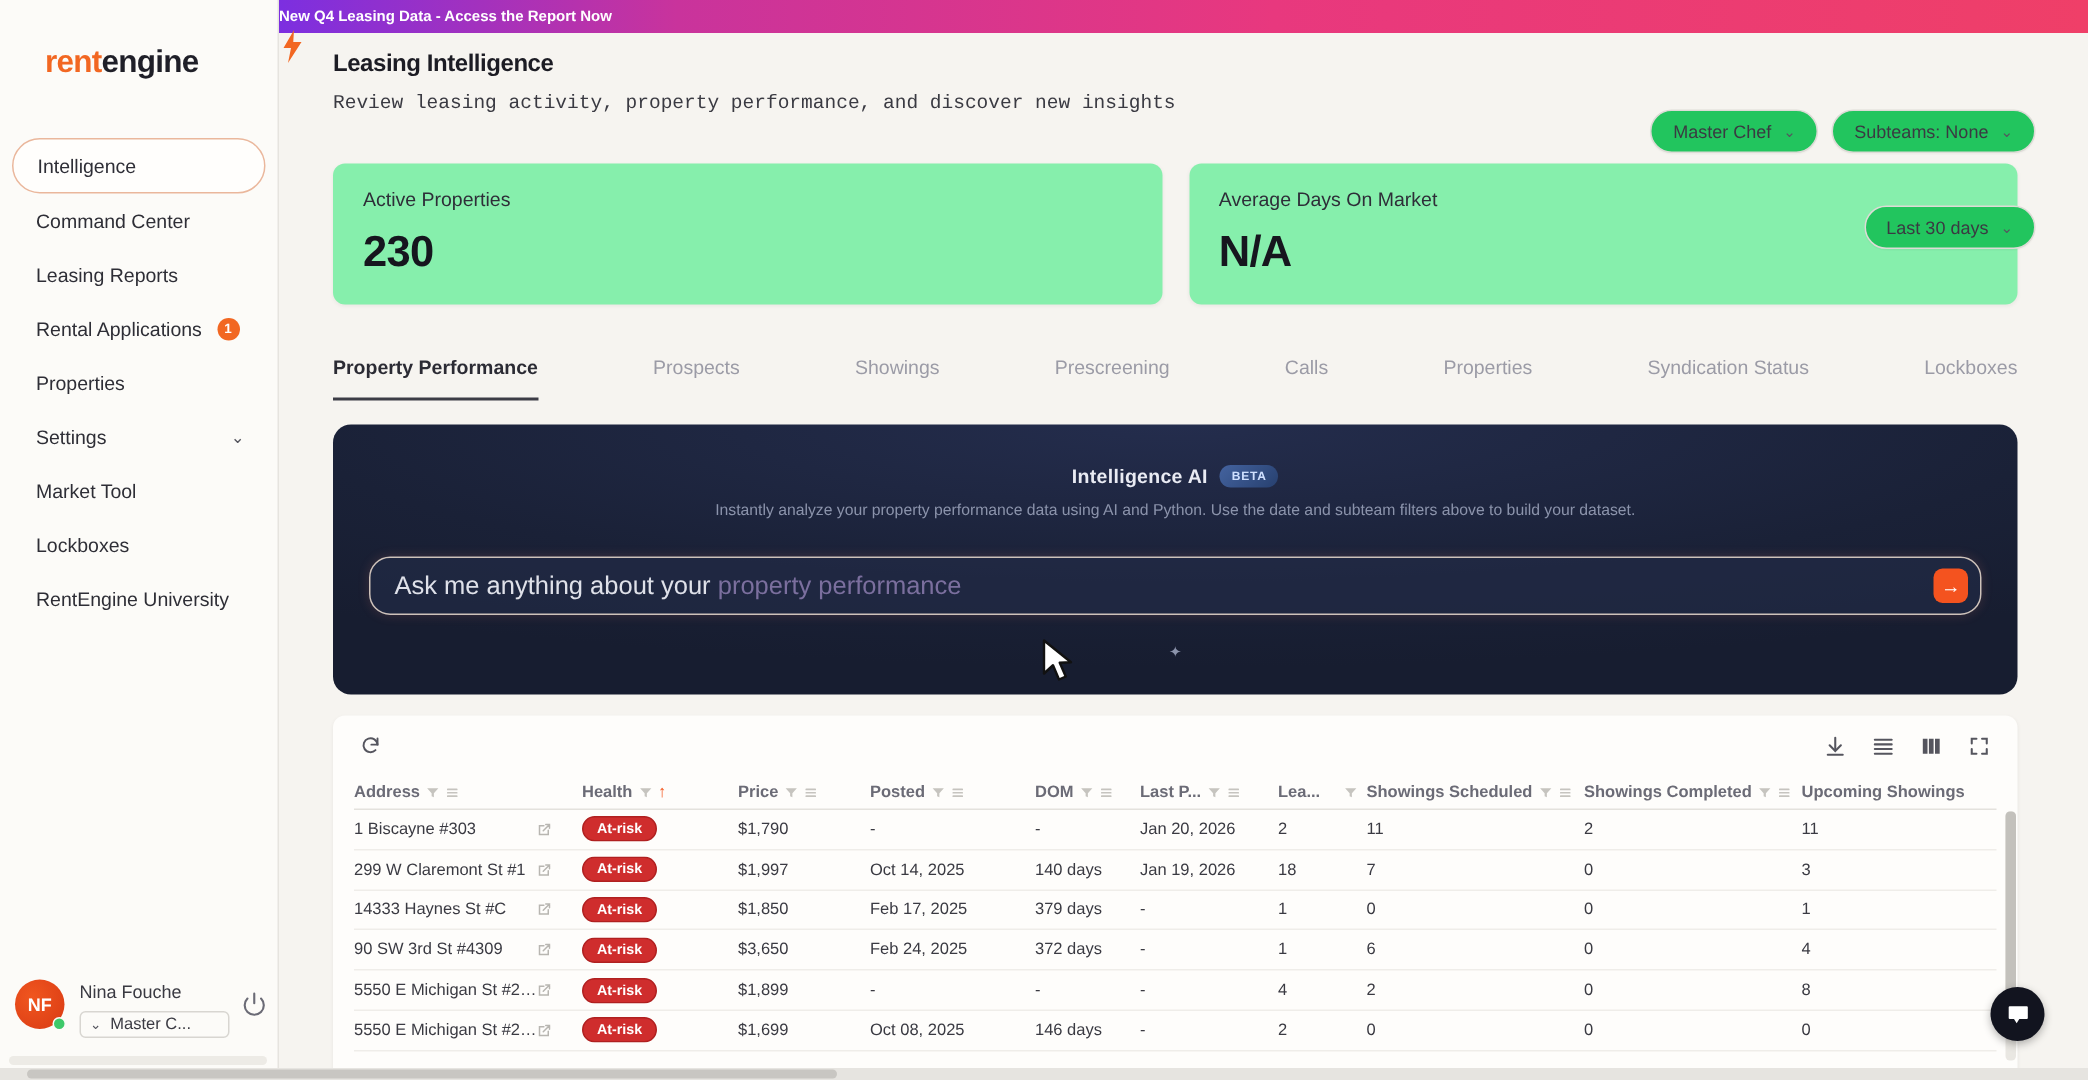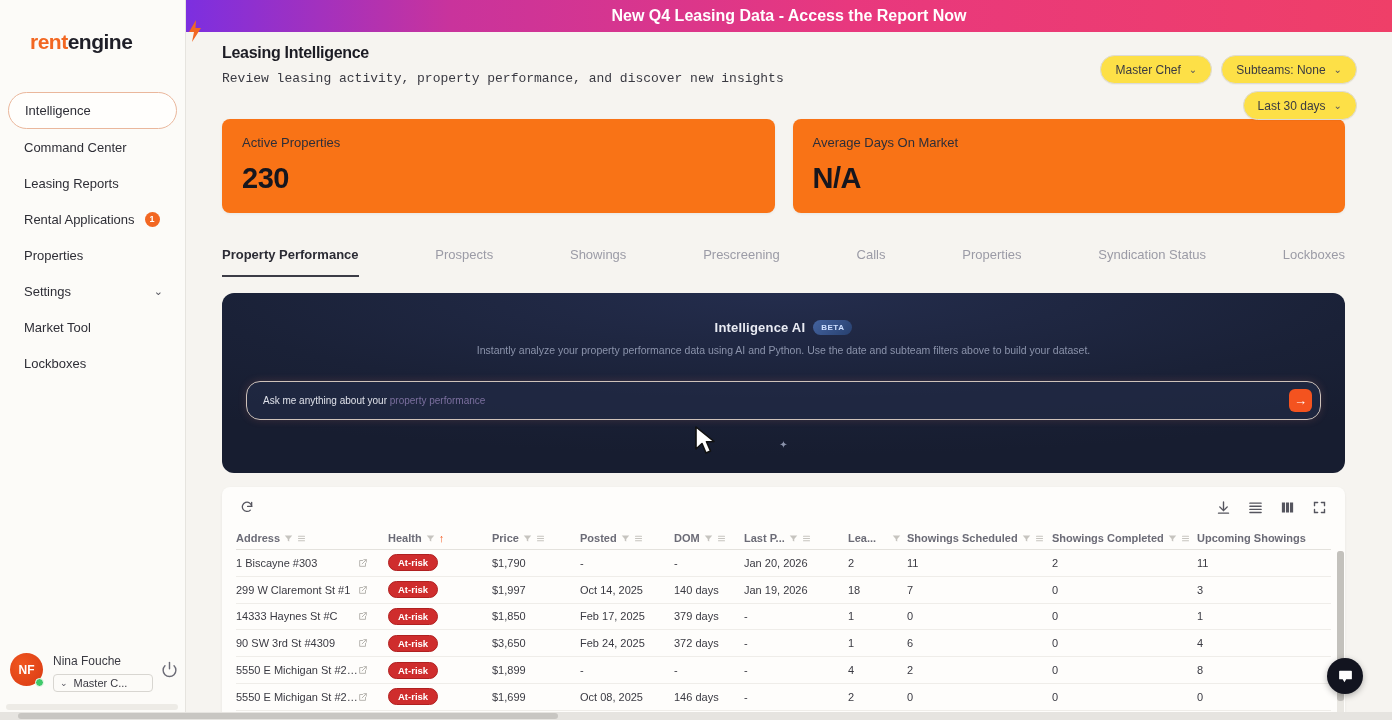--- a/index.html
+++ b/index.html
@@ -22,66 +22,66 @@
   .avatar .status { position:absolute; right:-1px; bottom:-1px; width:9px; height:9px; background:#3ec96a; border:1.5px solid #fcfbf8; border-radius:50%; }
   .user-info { margin-left:10px; flex:1; }
   .user-name { font-size:12px; color:#3a3a42; margin-top:1px; }
   .team-select { margin-top:6px; width:100px; height:18px; border:1px solid #d8d6d1; border-radius:4px; display:flex; align-items:center; font-size:11px; color:#3a3a42; padding:0 6px; background:#fcfbf8; cursor:pointer; }
   .team-select .chev { font-size:9px; margin-right:6px; color:#55555e; }
   .power-btn { margin-left:4px; margin-top:8px; cursor:pointer; }
   .side-scroll { position:absolute; left:6px; bottom:10px; width:172px; height:6px; background:#edebe6; border-radius:3px; }
 
   
   .main { position:absolute; left:186px; top:0; width:1206px; height:720px; }
-  .banner { height:32px; background:linear-gradient(90deg,#7c2fe0 0%,#c9339c 22%,#e8387e 55%,#ef3f68 100%); color:#fff; font-size:16px; font-weight:bold; display:flex; align-items:center; justify-content:center; cursor:pointer; }
+  .banner { height:22px; background:linear-gradient(90deg,#7c2fe0 0%,#c9339c 22%,#e8387e 55%,#ef3f68 100%); color:#fff; font-size:10px; font-weight:bold; display:flex; align-items:center; cursor:pointer; }
   .content { margin:0 47px 0 36px; position:relative; }
   .page-title { margin-top:12px; font-size:16px; font-weight:bold; color:#1c1c24; letter-spacing:-0.3px; }
   .page-subtitle { margin-top:9px; font-size:13px; color:#3a3a42;font-family:Liberation Mono, monospace; }
   .filters { position:absolute; top:11px; right:-12px; display:flex; flex-direction:column; align-items:flex-end; gap:7px; }
   .filters .frow { display:flex; gap:9px; }
-  .pill { height:29px; background:#fde047; border:1px solid #ddDBd6; border-radius:15px; display:flex; align-items:center; padding:0 14px; font-size:12px; color:#3a3a42; cursor:pointer; box-shadow:0 1px 1px rgba(0,0,0,0.03); }
+  .pill { height:29px; background:#22c55e; border:1px solid #ddDBd6; border-radius:15px; display:flex; align-items:center; padding:0 14px; font-size:12px; color:#3a3a42; cursor:pointer; box-shadow:0 1px 1px rgba(0,0,0,0.03);margin-top:28px; }
   .pill .chev { margin-left:8px; font-size:10px; color:#55555e; }
 
   .stats { display:flex; gap:18px; margin-top:33px; }
-  .stat-card { flex:1; height:94px; background:#f97316; border-radius:8px; box-shadow:0 1px 3px rgba(0,0,0,0.06); padding:16px 20px; }
+  .stat-card { flex:1; height:94px; background:#86efac; border-radius:8px; box-shadow:0 1px 3px rgba(0,0,0,0.06); padding:16px 20px; }
   .stat-label { font-size:13px; color:#2e2e38; }
   .stat-value { margin-top:12px; font-size:29px; font-weight:bold; color:#16161e; letter-spacing:-0.5px; }
 
   .tabs { display:flex; justify-content:space-between; margin-top:34px; height:30px; }
   .tab { font-size:13px; color:#9b9ba6; padding-bottom:12px; cursor:pointer; white-space:nowrap; }
   .tab.active { color:#2b2b34; font-weight:bold; border-bottom:2px solid #3c3c46; }
 
   
   .ai-panel { margin-top:16px; height:180px; border-radius:12px; background:radial-gradient(ellipse 80% 90% at 50% 0%, #242d4d 0%, #1a2137 65%, #171d30 100%); position:relative; overflow:hidden; }
   .ai-title-row { display:flex; align-items:center; justify-content:center; padding-top:27px; gap:8px; }
   .ai-title { font-size:13px; font-weight:bold; color:#e9ebf3; letter-spacing:0.2px; }
   .ai-beta { background:linear-gradient(135deg,#44639f,#27406f); color:#cfe0ff; font-size:8px; font-weight:bold; padding:3px 8px; border-radius:9px; letter-spacing:0.5px; }
   .ai-sub { margin-top:9px; text-align:center; font-size:10.5px; color:#8b93ab; }
   .ai-inputbar { position:absolute; left:24px; right:24px; top:88px; height:39px; border:1px solid #cec2ba; border-radius:14px; background:rgba(36,45,74,0.55); box-shadow:0 0 8px rgba(240,130,110,0.18); display:flex; align-items:center; padding:0 8px 0 16px; cursor:text; }
-  .ai-ph { font-size:10px; color:#dfe1e9; }
+  .ai-ph { font-size:17px; color:#dfe1e9; }
   .ai-ph .hl { color:#7b6f9e; }
   .ai-send { margin-left:auto; width:23px; height:23px; border-radius:6px; background:#f4531f; color:#fff; display:flex; align-items:center; justify-content:center; font-size:13px; cursor:pointer; }
   .ai-spark { position:absolute; left:50%; top:146px; transform:translateX(-50%); color:#8b93ab; font-size:10px; }
 
   
   .table-card { margin-top:14px; background:#fefdfb; border-radius:8px; box-shadow:0 1px 3px rgba(0,0,0,0.06); height:300px; position:relative; padding:0 14px; }
   .tbl-toolbar { height:40px; display:flex; align-items:center; padding:0 4px; }
   .tbl-toolbar .right { margin-left:auto; display:flex; gap:17px; align-items:center; }
   .icon-btn { cursor:pointer; display:flex; color:#55555e; }
   .thead { display:flex; align-items:center; height:23px; border-bottom:1px solid #e4e2dd; }
   .th { font-size:11px; font-weight:bold; color:#6b6b76; display:flex; align-items:center; gap:4px; overflow:hidden; white-space:nowrap; padding-right:6px; }
   .th .fico { color:#c6c4bf; flex:none; display:flex; }
   .th .sort-asc { color:#f4581f; font-size:11px; font-weight:bold; }
   .trow { display:flex; align-items:center; height:26.8px; border-bottom:1px solid #efede9; font-size:11px; color:#3a3a42; }
   .td { overflow:hidden; white-space:nowrap; padding-right:6px; display:flex; align-items:center; }
   .td.addr { justify-content:space-between; }
   .ext-icon { color:#b8b6b1; flex:none; margin-right:14px; display:flex; }
   .risk { background:#cf2d2d; border:1px solid #b02020; color:#fff; font-size:9.5px; font-weight:bold; padding:2px 9px; border-radius:9px; }
-  .c0{width:152px;} .c1{width:104px;} .c2{width:88px;} .c3{width:94px;} .c4{width:70px;}
-  .c5{width:104px;} .c6{width:59px;gap:16px;} .c7{width:145px;} .c8{width:145px;} .c9{width:118px;}
+  .c0{width:152px;} .c1{width:104px;} .c2{width:88px;} .c3{width:110px;} .c4{width:70px;}
+  .c5{width:92px;} .c6{width:59px;gap:16px;} .c7{width:145px;} .c8{width:145px;} .c9{width:118px;}
   .vscroll { position:absolute; right:1px; top:64px; width:7px; height:166px; background:#e9e7e2; border-radius:3px; }
   .vscroll .thumb { width:7px; height:150px; background:#c3c1bc; border-radius:3px; }
 
   .hscrollbar { position:absolute; left:0; bottom:0; width:1392px; height:8px; background:#e6e4e0; z-index:9; }
   .hscrollbar .thumb { position:absolute; left:18px; top:1px; height:6px; width:540px; background:#c8c6c2; border-radius:3px; }
 
   .chat-fab { position:absolute; left:1327px; top:658px; width:36px; height:36px; border-radius:50%; background:#12141f; display:flex; align-items:center; justify-content:center; z-index:10; cursor:pointer; box-shadow:0 2px 6px rgba(0,0,0,0.3); }
   .cursor { position:absolute; left:694px; top:426px; z-index:20; pointer-events:none; }
 </style>
 </head>
@@ -122,20 +122,24 @@
         <span class="nav-chevron">⌄</span>
       </div>
       <div class="nav-item">
         <span>Market Tool</span>
 
       </div>
       <div class="nav-item">
         <span>Lockboxes</span>
 
       </div>
+      <div class="nav-item">
+        <span>RentEngine University</span>
+
+      </div>
   </div>
   <div class="user-block">
     <div class="avatar">
       <span>NF</span>
       <span class="status"></span>
     </div>
     <div class="user-info">
       <div class="user-name">Nina Fouche</div>
       <div class="team-select">
         <span class="chev">⌄</span>

